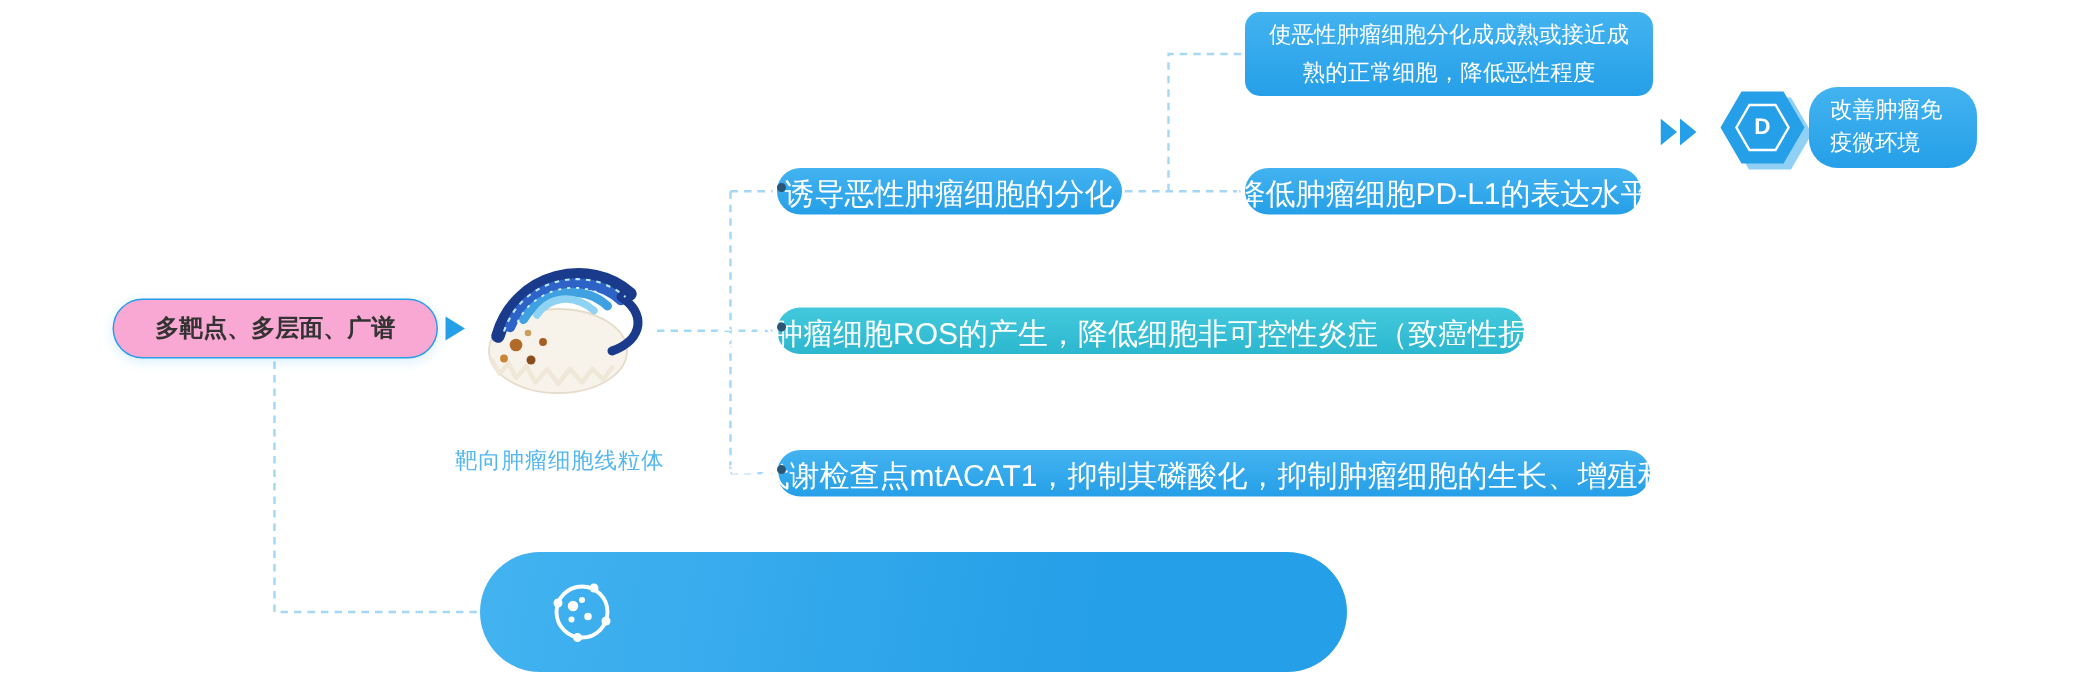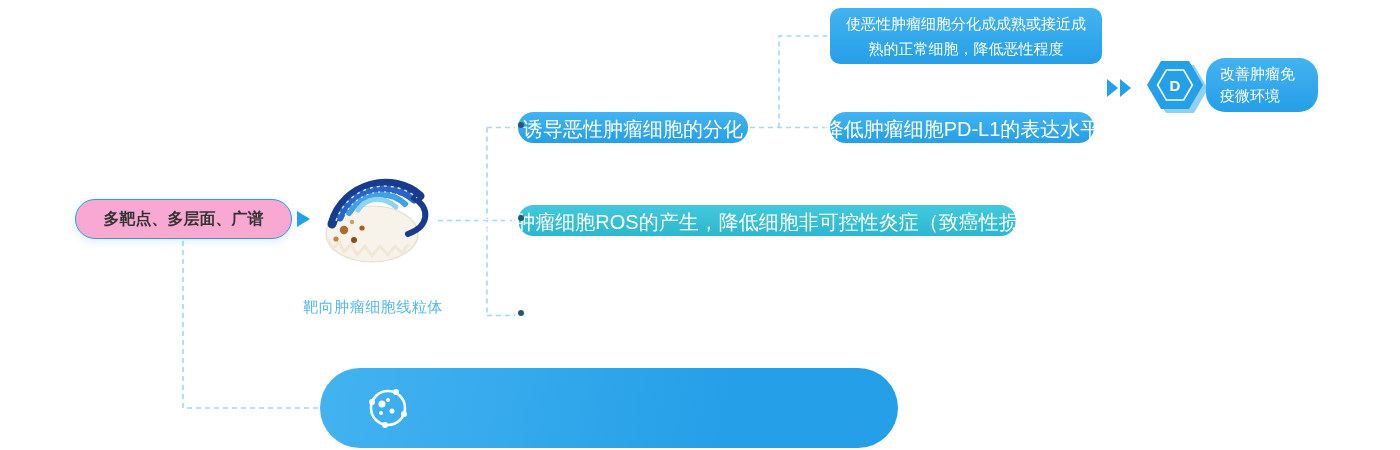--- a/index.html
+++ b/index.html
@@ -118,20 +118,23 @@
   </svg>
 
   <div class="cell-caption">靶向肿瘤细胞线粒体</div>
 
   <div class="pill pill1">
     <span>诱导恶性肿瘤细胞的分化</span>
   </div>
   <div class="pill teal pill2">
     <span>减少肿瘤细胞ROS的产生，降低细胞非可控性炎症（致癌性损伤）</span>
   </div>
+  <div class="pill pill3">
+    <span>调节代谢检查点mtACAT1，抑制其磷酸化，抑制肿瘤细胞的生长、增殖和侵袭</span>
+  </div>
 
   <div class="node-dot dot1"></div>
   <div class="node-dot dot2"></div>
   <div class="node-dot dot3"></div>
 
   <div class="sub-box">
     <span>使恶性肿瘤细胞分化成成熟或接近成熟的正常细胞，降低恶性程度</span>
   </div>
   <div class="pill sub-pill">
     <span>降低肿瘤细胞PD-L1的表达水平</span>

